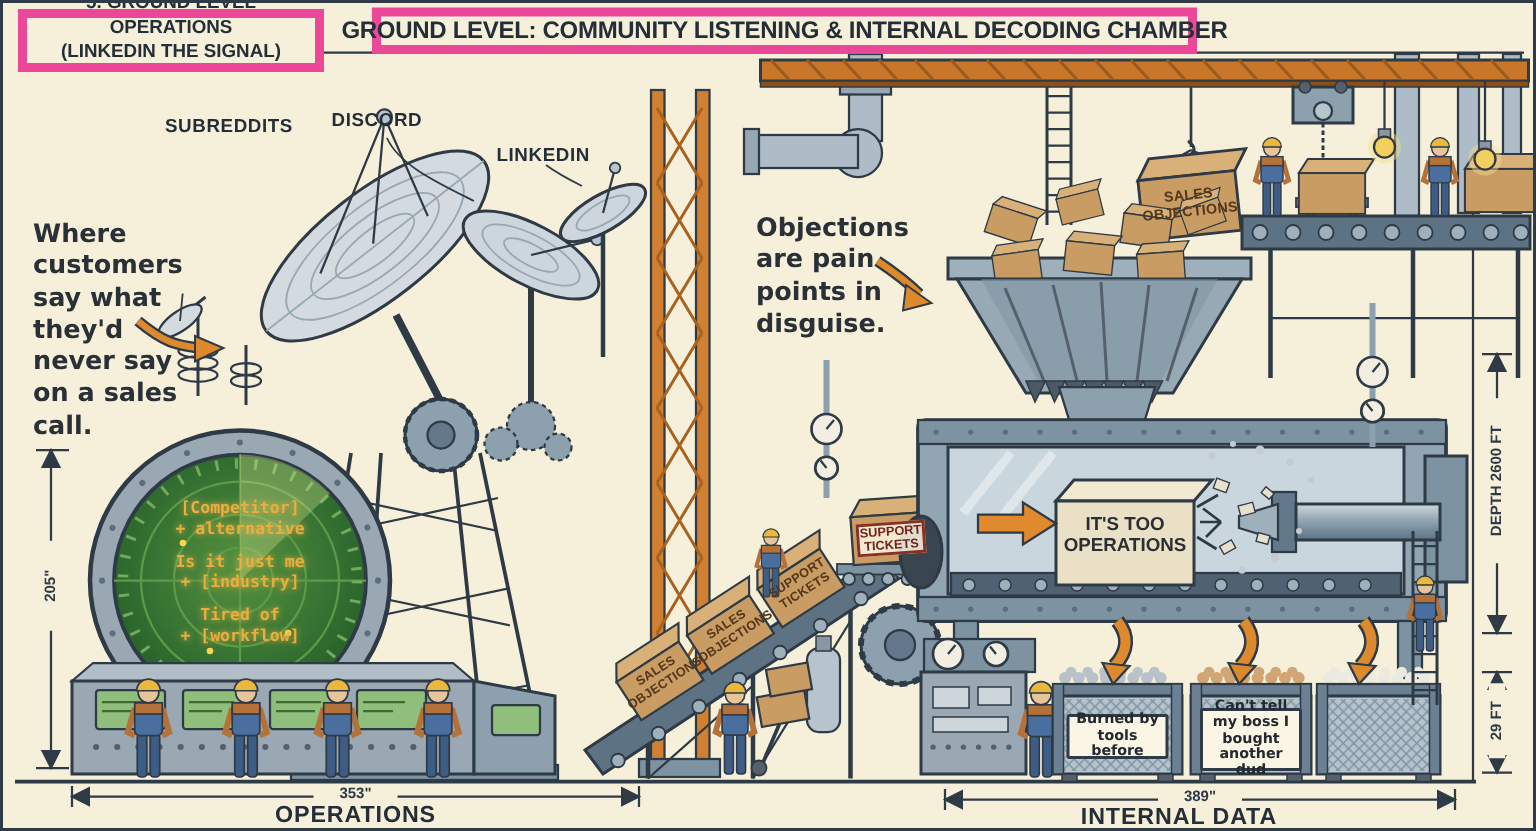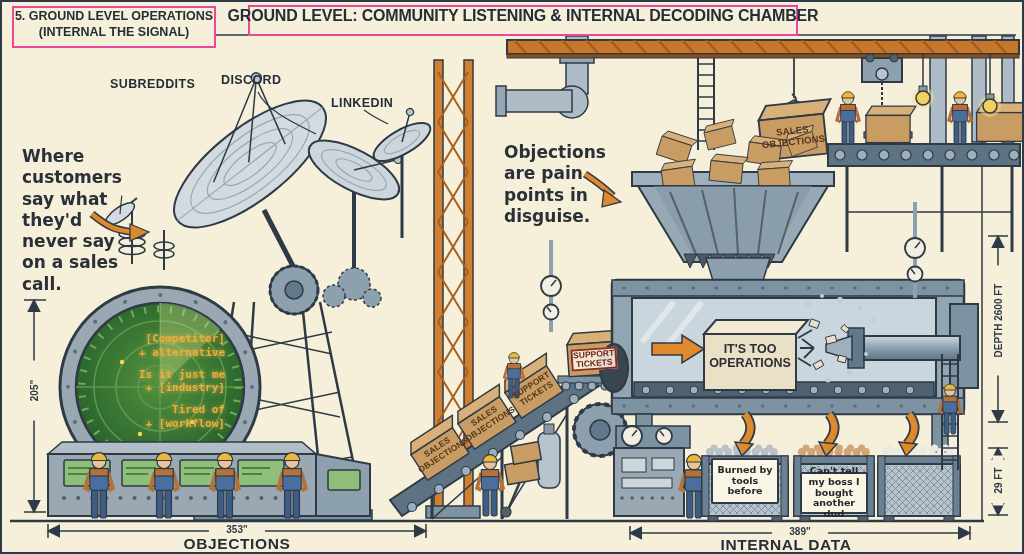--- a/index.html
+++ b/index.html
@@ -1,26 +1,26 @@
 <!DOCTYPE html>
 <html><head>
 <meta charset="utf-8">
 <style>
 *{margin:0;padding:0;box-sizing:border-box}
 html,body{width:1024px;height:554px;overflow:hidden}
 body{font-family:"Liberation Sans",sans-serif;background:#e8e2cf}
 .canvas{position:relative;width:1024px;height:554px;background:#f6f0da;border:2px solid #2e3a45;overflow:hidden}
 .scene{position:absolute;left:0;top:0}
 .ov{position:absolute;color:#242e38}
-.box-frame{border:2px solid #ec4899;background:#f6f0da;display:flex;flex-direction:column;align-items:center;justify-content:flex-start;text-align:center}
+.box-frame{border:6px solid #ec4899;background:#f6f0da;display:flex;flex-direction:column;align-items:center;justify-content:flex-end;text-align:center}
 .title-main{font-weight:bold;font-size:16px;letter-spacing:-0.2px;white-space:nowrap}
 .corner{font-weight:bold;font-size:12.5px;line-height:1.3}
 .ant-label{font-weight:bold;font-size:12.5px;letter-spacing:.4px;text-align:left}
 .note{font-family:"DejaVu Sans",sans-serif;font-weight:600;font-size:17px;line-height:1.25;color:#2a3038}
-.radar-text{font-family:"DejaVu Sans Mono",monospace;font-weight:bold;font-size:11px;line-height:1.25;text-align:right;color:#edac3c;text-shadow:0 0 5px rgba(242,190,80,.85)}
+.radar-text{font-family:"DejaVu Sans Mono",monospace;font-weight:bold;font-size:11px;line-height:1.25;text-align:center;color:#edac3c;text-shadow:0 0 5px rgba(242,190,80,.85)}
 .radar-text .gap{margin-top:8px}
 .boxlabel{font-weight:bold;color:#54361b;text-align:center;line-height:1.12;letter-spacing:.2px;font-size:8.5px}
 .cranelabel{font-size:9.5px}
 .plate{background:rgba(248,242,224,.88);border:2px solid #8a3020;color:#70241a;font-weight:bold;font-size:8.5px;line-height:1.1;display:flex;align-items:center;justify-content:center;text-align:center}
 .block-label{font-weight:bold;font-size:12.5px;color:#2b2f33;text-align:center;line-height:1.15}
 .placard{background:#faf5e4;border:2px solid #2e3a45;border-radius:2px;display:flex;align-items:center;justify-content:center;text-align:center;font-family:"DejaVu Sans",sans-serif;font-weight:bold;font-size:9.5px;line-height:1.15;color:#23292f;padding:2px}
 .dim{font-weight:bold;font-size:10px;color:#2e3a45;background:#f6f0da;text-align:center;padding:0 2px}
 .caption{font-weight:bold;font-size:15.5px;letter-spacing:.6px;text-align:center;color:#242e38}
 </style>
 </head>
@@ -474,21 +474,21 @@
   <line x1="628" y1="531" x2="968" y2="531" marker-start="url(#da)" marker-end="url(#da)"></line>
   <path d="M986 234 H1006 M986 420 H1006"></path>
   <line x1="996" y1="234" x2="996" y2="420" marker-start="url(#da)" marker-end="url(#da)"></line>
   <path d="M986 446 H1006 M986 513 H1006"></path>
   <line x1="996" y1="446" x2="996" y2="513" marker-start="url(#da)" marker-end="url(#da)"></line>
 </g>
 </svg>
 
 <div class="ov box-frame" style="left:10px;top:4px;width:204px;height:42px">
   <div class="corner">5. GROUND LEVEL OPERATIONS</div>
-  <div class="corner">(INTERNAL THE SIGNAL)</div>
+  <div class="corner">(LINKEDIN THE SIGNAL)</div>
 </div>
 
 <div class="ov box-frame" style="left:246px;top:3px;width:550px;height:31px">
   <div class="title-main">GROUND LEVEL: COMMUNITY LISTENING &amp; INTERNAL DECODING CHAMBER</div>
 </div>
 
 <div class="ov ant-label" style="left:108px;top:75px;width:106px">SUBREDDITS</div>
 <div class="ov ant-label" style="left:219px;top:71px;width:66px">DISCORD</div>
 <div class="ov ant-label" style="left:329px;top:94px;width:68px">LINKEDIN</div>
 
@@ -506,25 +506,25 @@
 
 <div class="ov boxlabel cranelabel" style="left:758px;top:124px;width:66px;transform:rotate(-6deg)">SALES OBJECTIONS</div>
 
 <div class="ov boxlabel" style="left:410px;top:440px;width:56px;transform:rotate(-33deg)">SALES OBJECTIONS</div>
 <div class="ov boxlabel" style="left:457px;top:409px;width:56px;transform:rotate(-33deg)">SALES OBJECTIONS</div>
 <div class="ov boxlabel" style="left:504px;top:378px;width:56px;transform:rotate(-33deg)">SUPPORT TICKETS</div>
 <div class="ov plate" style="left:569px;top:346px;width:46px;height:22px;transform:rotate(-4deg)">SUPPORT TICKETS</div>
 
 <div class="ov block-label" style="left:698px;top:340px;width:100px">IT'S TOO OPERATIONS</div>
 
-<div class="ov placard" style="left:709px;top:456px;width:68px;height:46px">Burned by tools before</div>
+<div class="ov placard" style="left:709px;top:474px;width:68px;height:30px">Burned by tools before</div>
 <div class="ov placard" style="left:798px;top:470px;width:68px;height:42px">Can't tell my boss I bought another dud</div>
 
 <div class="ov dim" style="left:2px;top:383px;width:60px;transform:rotate(-90deg)">205"</div>
 <div class="ov dim" style="left:207px;top:522px;width:56px">353"</div>
 <div class="ov dim" style="left:770px;top:524px;width:56px">389"</div>
 <div class="ov dim" style="left:941px;top:313px;width:110px;transform:rotate(-90deg)">DEPTH 2600 FT</div>
 <div class="ov dim" style="left:971px;top:473px;width:50px;transform:rotate(-90deg)">29 FT</div>
 
-<div class="ov caption" style="left:135px;top:533px;width:200px">OBJECTIONS</div>
+<div class="ov caption" style="left:135px;top:533px;width:200px">OPERATIONS</div>
 <div class="ov caption" style="left:684px;top:534px;width:200px">INTERNAL DATA</div>
 
 </div>
 
 </body></html>

